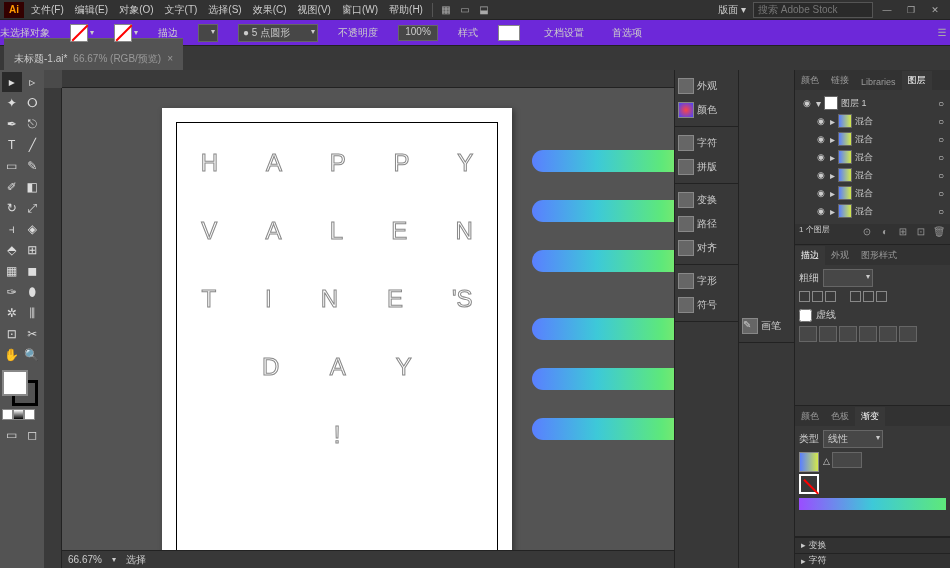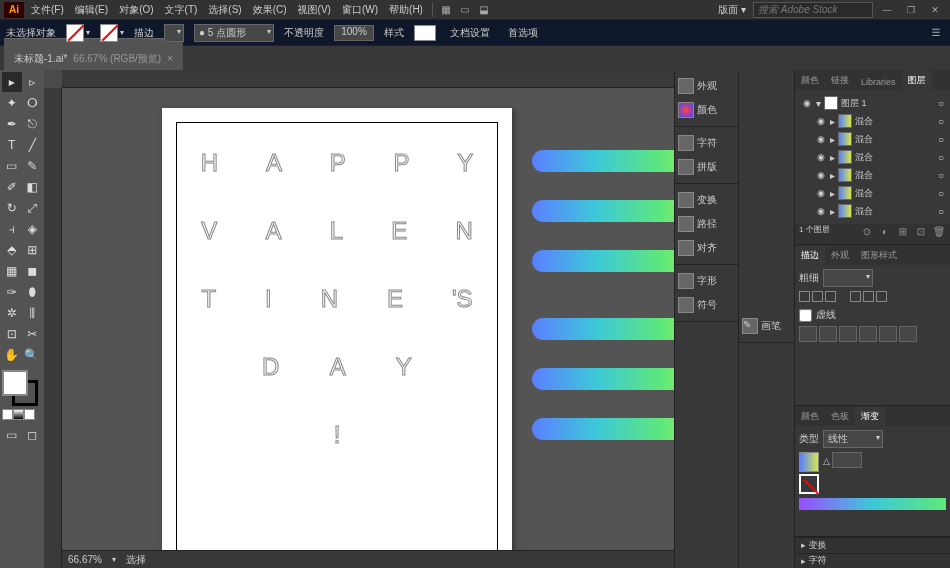--- a/index.html
+++ b/index.html
@@ -3,22 +3,22 @@
 <meta charset="utf-8">
 <style>
 *{margin:0;padding:0;box-sizing:border-box;font-family:sans-serif;font-size:10px;color:#ccc}
 body{width:950px;height:568px;background:#323232;overflow:hidden}
 .menubar{height:20px;background:#323232;display:flex;align-items:center;padding:0 4px;gap:3px;border-bottom:1px solid #222}
 .ai-logo{width:20px;height:16px;background:#330000;color:#ff9a00;display:flex;align-items:center;justify-content:center;font-weight:bold;font-size:10px}
 .menu-item{padding:2px 4px;cursor:pointer}
 .menu-sep{width:1px;height:14px;background:#555;margin:0 2px}
 .menu-icon{width:16px;height:16px;display:flex;align-items:center;justify-content:center;color:#aaa}
 .spacer{flex:1}
-.search-box{width:120px;height:16px;background:#2a2a2a;border:1px solid #555;padding:0 4px;font-style:italic;color:#777;display:flex;align-items:center}
-.control-bar{height:26px;background:#0f172a;display:flex;align-items:center;padding:0 6px;gap:10px;border-bottom:1px solid #222}
+.search-box{width:120px;height:16px;background:#2a2a2a;border:1px solid #555;padding:0 4px;color:#777;display:flex;align-items:center}
+.control-bar{height:26px;background:#6d28d9;display:flex;align-items:center;padding:0 0;gap:20px;border-bottom:1px solid #222}
 .ctrl-item{display:flex;align-items:center;gap:2px}
 .swatch{width:18px;height:18px;background:#fff;border:1px solid #888;position:relative}
 .swatch.none::after{content:"";position:absolute;left:-2px;top:7px;width:22px;height:2px;background:red;transform:rotate(-45deg)}
 .dropdown{background:#474747;border:1px solid #666;padding:1px 14px 1px 4px;position:relative;height:18px;display:flex;align-items:center}
 .dropdown::after{content:"▾";position:absolute;right:2px;top:2px;font-size:8px}
 .input-num{width:40px;height:16px;background:#474747;border:1px solid #666;text-align:center}
 .tab-bar{height:24px;background:#383838;display:flex;align-items:center;padding:0 4px}
 .doc-tab{background:#535353;padding:13px 10px;border-top:1px solid #666;display:flex;align-items:center;gap:6px}
 .main{display:flex;height:498px}
 .toolbox{width:44px;background:#535353;padding:2px;display:flex;flex-direction:column;gap:1px}

